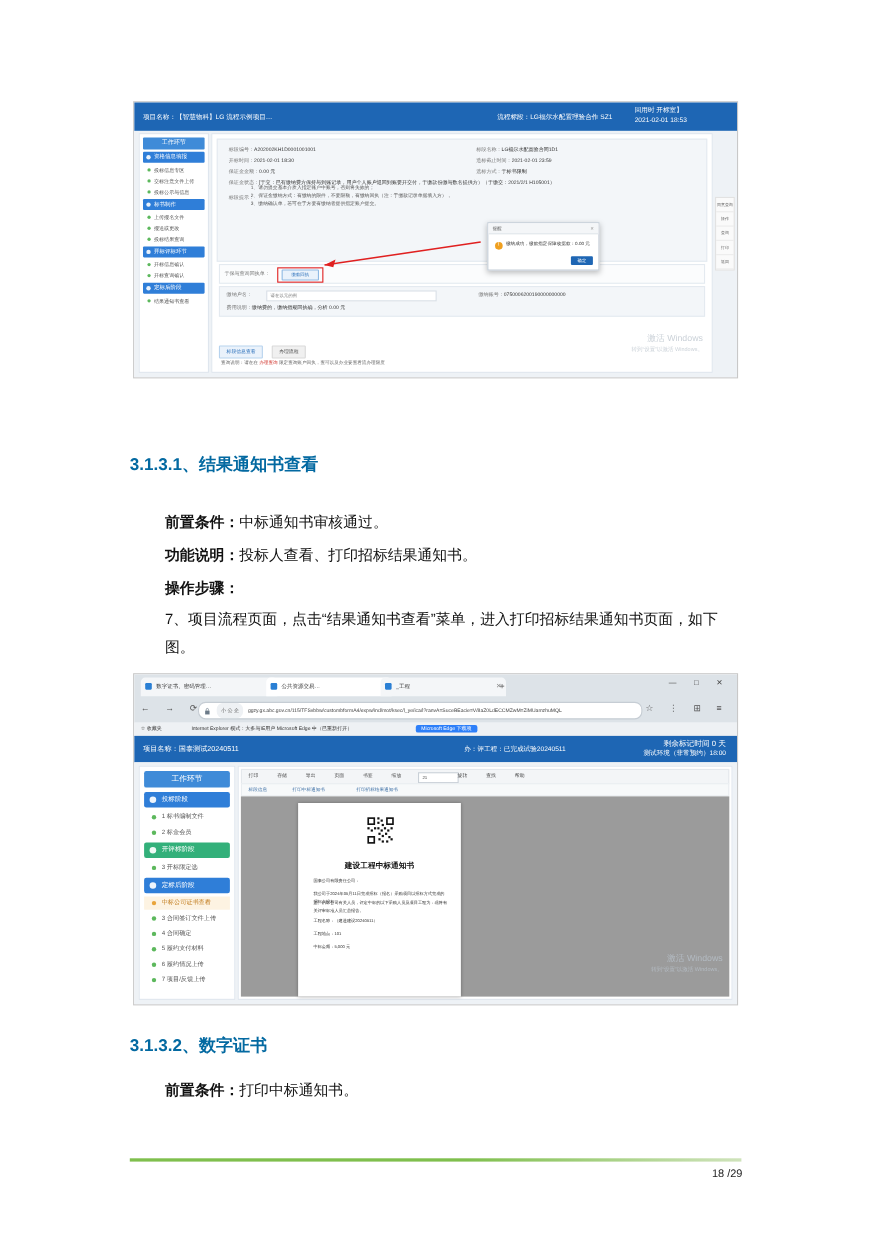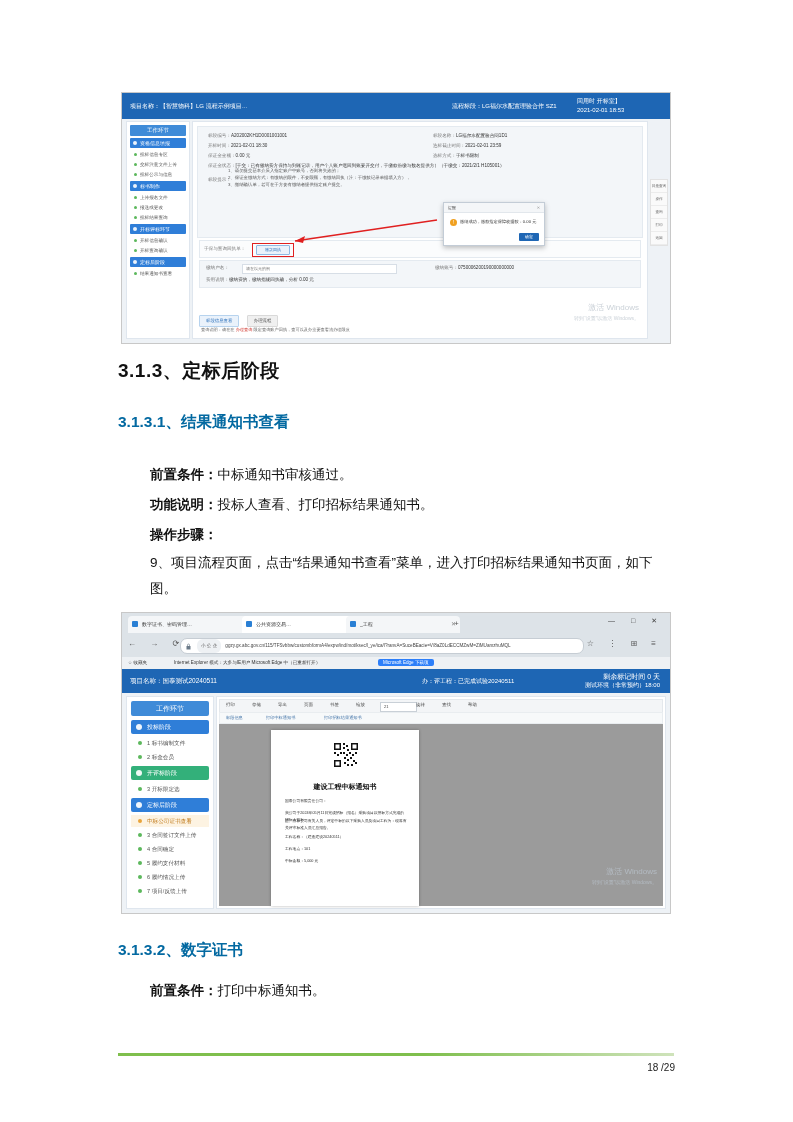--- a/index.html
+++ b/index.html
@@ -398,37 +398,36 @@
         <div>同意查询</div>
         <div>操作</div>
         <div>查询</div>
         <div>打印</div>
         <div>返回</div>
       </div>
 
     </div>
   </div>
 
-  <div class="h2" style="left:118px;top:358px;">3.1.3、定标后阶段</div>
 
   <div class="h3" style="left:118px;top:412px;">3.1.3.1、结果通知书查看</div>
 
   <div class="para" style="left:150px;top:462px;">
     <b>前置条件：</b><span>中标通知书审核通过。</span>
   </div>
 
   <div class="para" style="left:150px;top:492px;">
     <b>功能说明：</b><span>投标人查看、打印招标结果通知书。</span>
   </div>
 
   <div class="para" style="left:150px;top:522px;">
     <b>操作步骤：</b>
   </div>
 
-  <div class="para" style="left:150px;top:550px;width:524px;text-indent:0;">9、项目流程页面，点击“结果通知书查看”菜单，进入打印招标结果通知书页面，如下图。</div>
+  <div class="para" style="left:150px;top:550px;width:524px;text-indent:0;">7、项目流程页面，点击“结果通知书查看”菜单，进入打印招标结果通知书页面，如下图。</div>
 
   <div class="shot" id="shot2">
 
     <div class="b-chrome">
       <div class="b-tabs">
         <div class="b-tab" style="left:6px;width:110px;">
           <span class="fav"></span>
           <span>数字证书、密码管理…</span>
           <span class="x">✕</span>
         </div>

